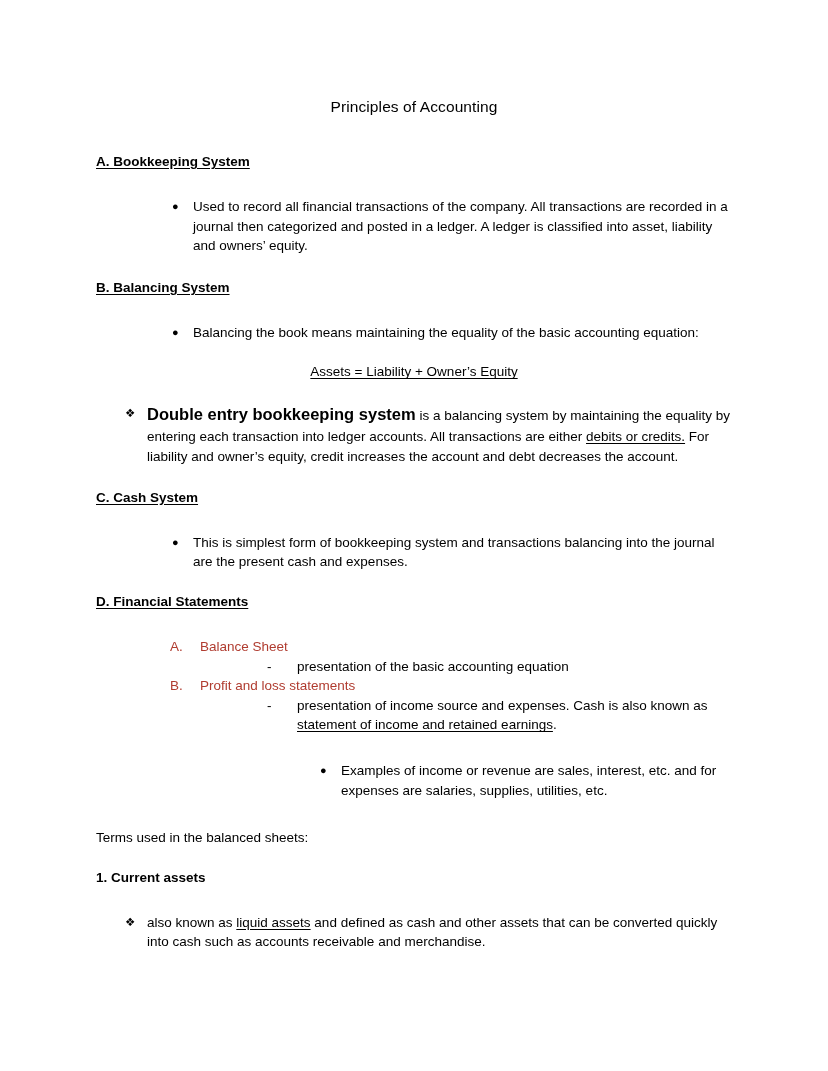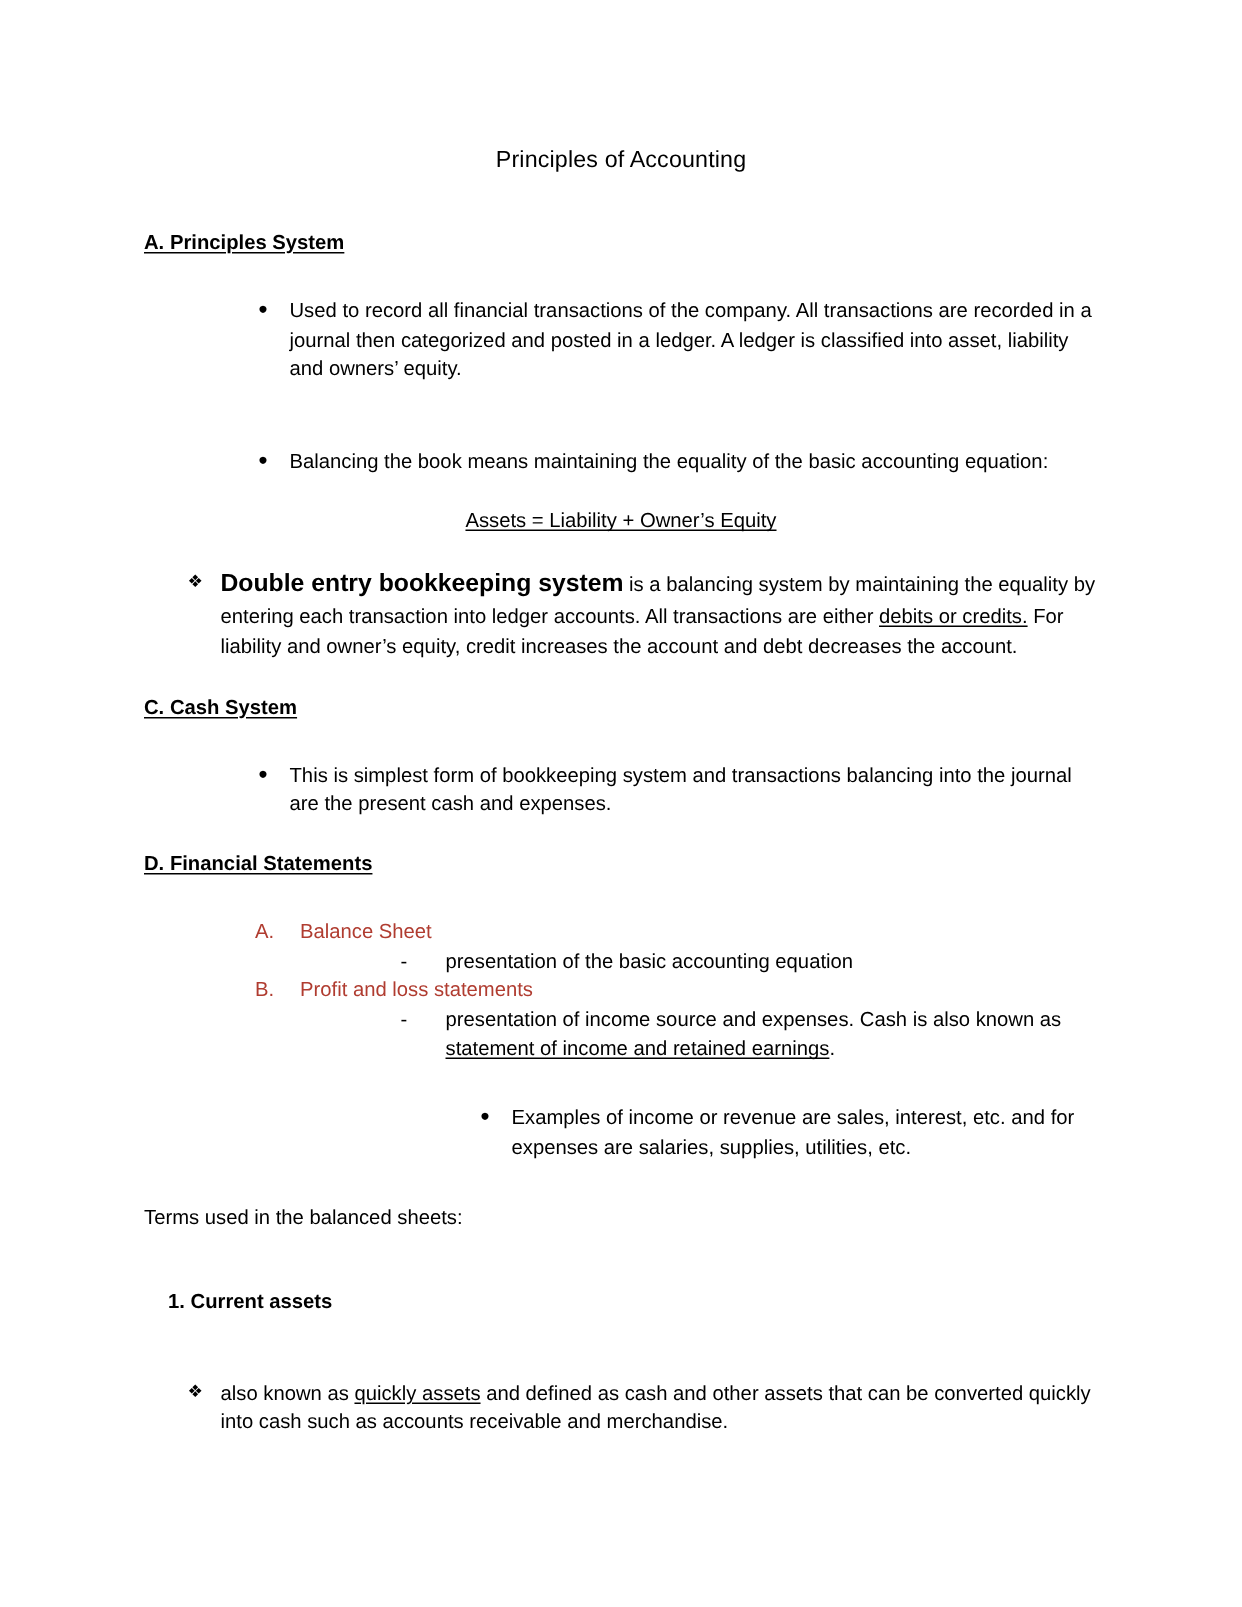--- a/index.html
+++ b/index.html
@@ -47,21 +47,21 @@
     text-underline-offset: 2px;
     margin: 0;
     display: inline-block;
   }
   .heading-row { margin: 0 0 6px 0; }
 
   .plain-heading {
     font-size: 13.5px;
     line-height: 19px;
     font-weight: 700;
-    margin: 16px;
+    margin: 0;
     display: inline-block;
   }
 
   
   .bullet-item {
     position: relative;
     padding-left: 97px;
     font-size: 13.5px;
     line-height: 19.6px;
     margin: 0;
@@ -175,30 +175,33 @@
 </style>
 </head>
 <body>
 
 <div class="page">
   <div class="content">
 
     <div class="doc-title">Principles of Accounting</div>
 
     <div class="heading-row">
-      <span class="section-heading">A. Principles System</span>
+      <span class="section-heading">A. Bookkeeping System</span>
     </div>
     <div class="sp-20"></div>
     <div class="bullet-item">
       <span class="marker">●</span>
       <span>Used to record all financial transactions of the company. All transactions are recorded in a journal then categorized and posted in a ledger. A ledger is classified into asset, liability and owners’ equity.</span>
     </div>
 
     <div class="sp-22"></div>
 
+    <div class="heading-row">
+      <span class="section-heading">B. Balancing System</span>
+    </div>
     <div class="sp-20"></div>
     <div class="bullet-item">
       <span class="marker">●</span>
       <span>Balancing the book means maintaining the equality of the basic accounting equation:</span>
     </div>
 
     <div class="sp-20"></div>
 
     <div class="equation">
       <span class="u">Assets = Liability + Owner’s Equity</span>
@@ -261,17 +264,17 @@
     <div class="sp-20"></div>
 
     <div class="heading-row">
       <span class="plain-heading">1. Current assets</span>
     </div>
 
     <div class="sp-20"></div>
 
     <div class="floret-item">
       <span class="marker">❖</span>
-      <span>also known as </span><span class="u">quickly assets</span><span> and defined as cash and other assets that can be converted quickly into cash such as accounts receivable and merchandise.</span>
+      <span>also known as </span><span class="u">liquid assets</span><span> and defined as cash and other assets that can be converted quickly into cash such as accounts receivable and merchandise.</span>
     </div>
 
   </div>
 </div>
 
 </body></html>

